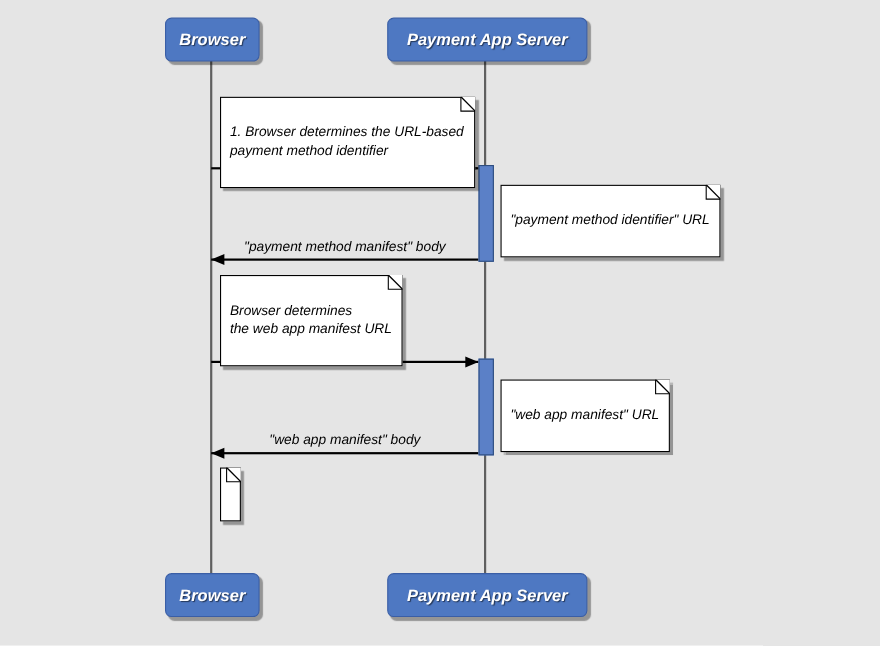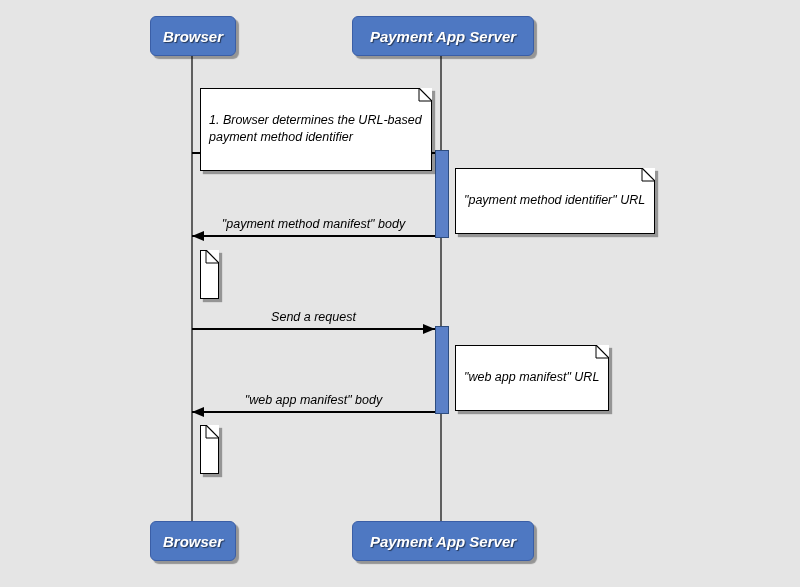--- a/index.html
+++ b/index.html
@@ -72,20 +72,22 @@
       <path d="M2 0 L2 13 L15 13" stroke="#000" stroke-width="1" fill="#ffffff"></path>
       <path d="M2 0 L15 13" stroke="#000" stroke-width="1.2" fill="none"></path>
     </svg>
   </div>
 
   <div class="msg-label" style="top:216px;">"payment method manifest" body</div>
   <div class="msg-line" style="left:192px;top:235px;width:243px;"></div>
   <div class="arrow-l" style="left:192px;top:231px;"></div>
 
   <div class="note" style="left:200px;top:250px;">
+    <span>Browser determines
+the web app manifest URL</span>
     <svg class="fold" viewBox="0 0 15 15">
       <polygon points="2,0 15,0 15,13" fill="#ffffff"></polygon>
       <path d="M2 0 L2 13 L15 13" stroke="#000" stroke-width="1" fill="#ffffff"></path>
       <path d="M2 0 L15 13" stroke="#000" stroke-width="1.2" fill="none"></path>
     </svg>
   </div>
 
   <div class="msg-label" style="top:309px;">Send a request</div>
   <div class="msg-line" style="left:192px;top:328px;width:243px;"></div>
   <div class="arrow-r" style="left:423px;top:324px;"></div>

